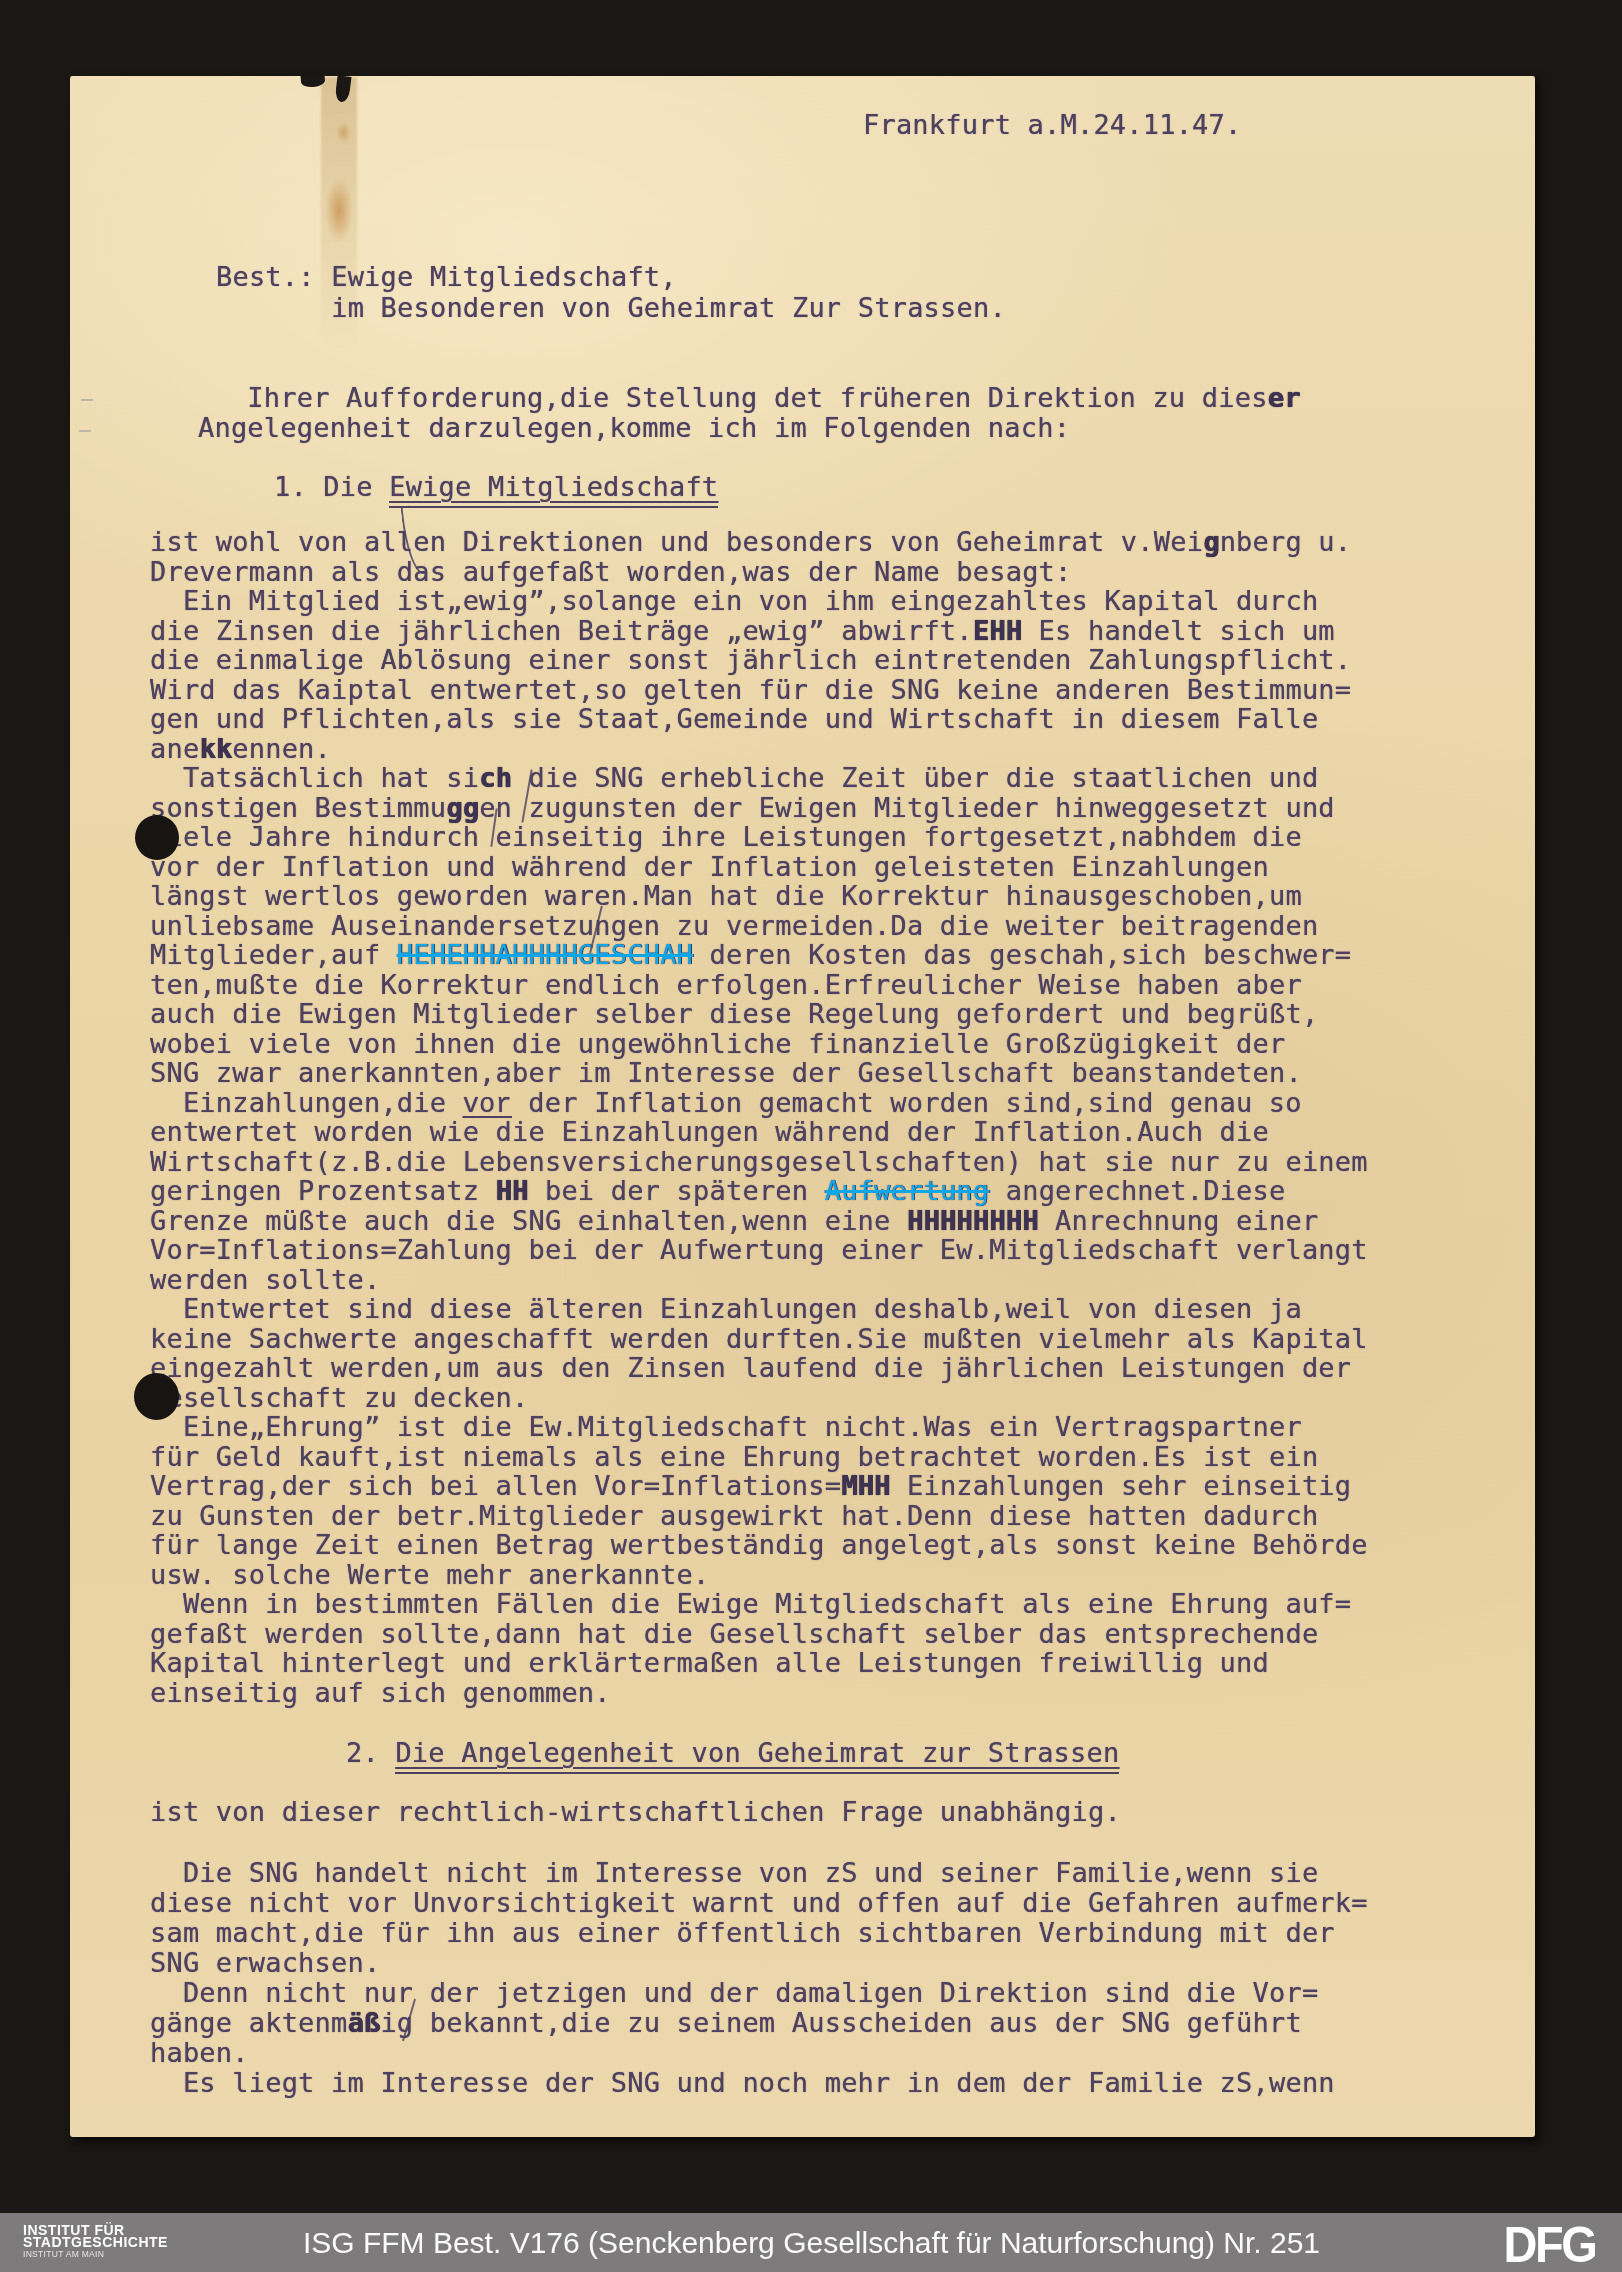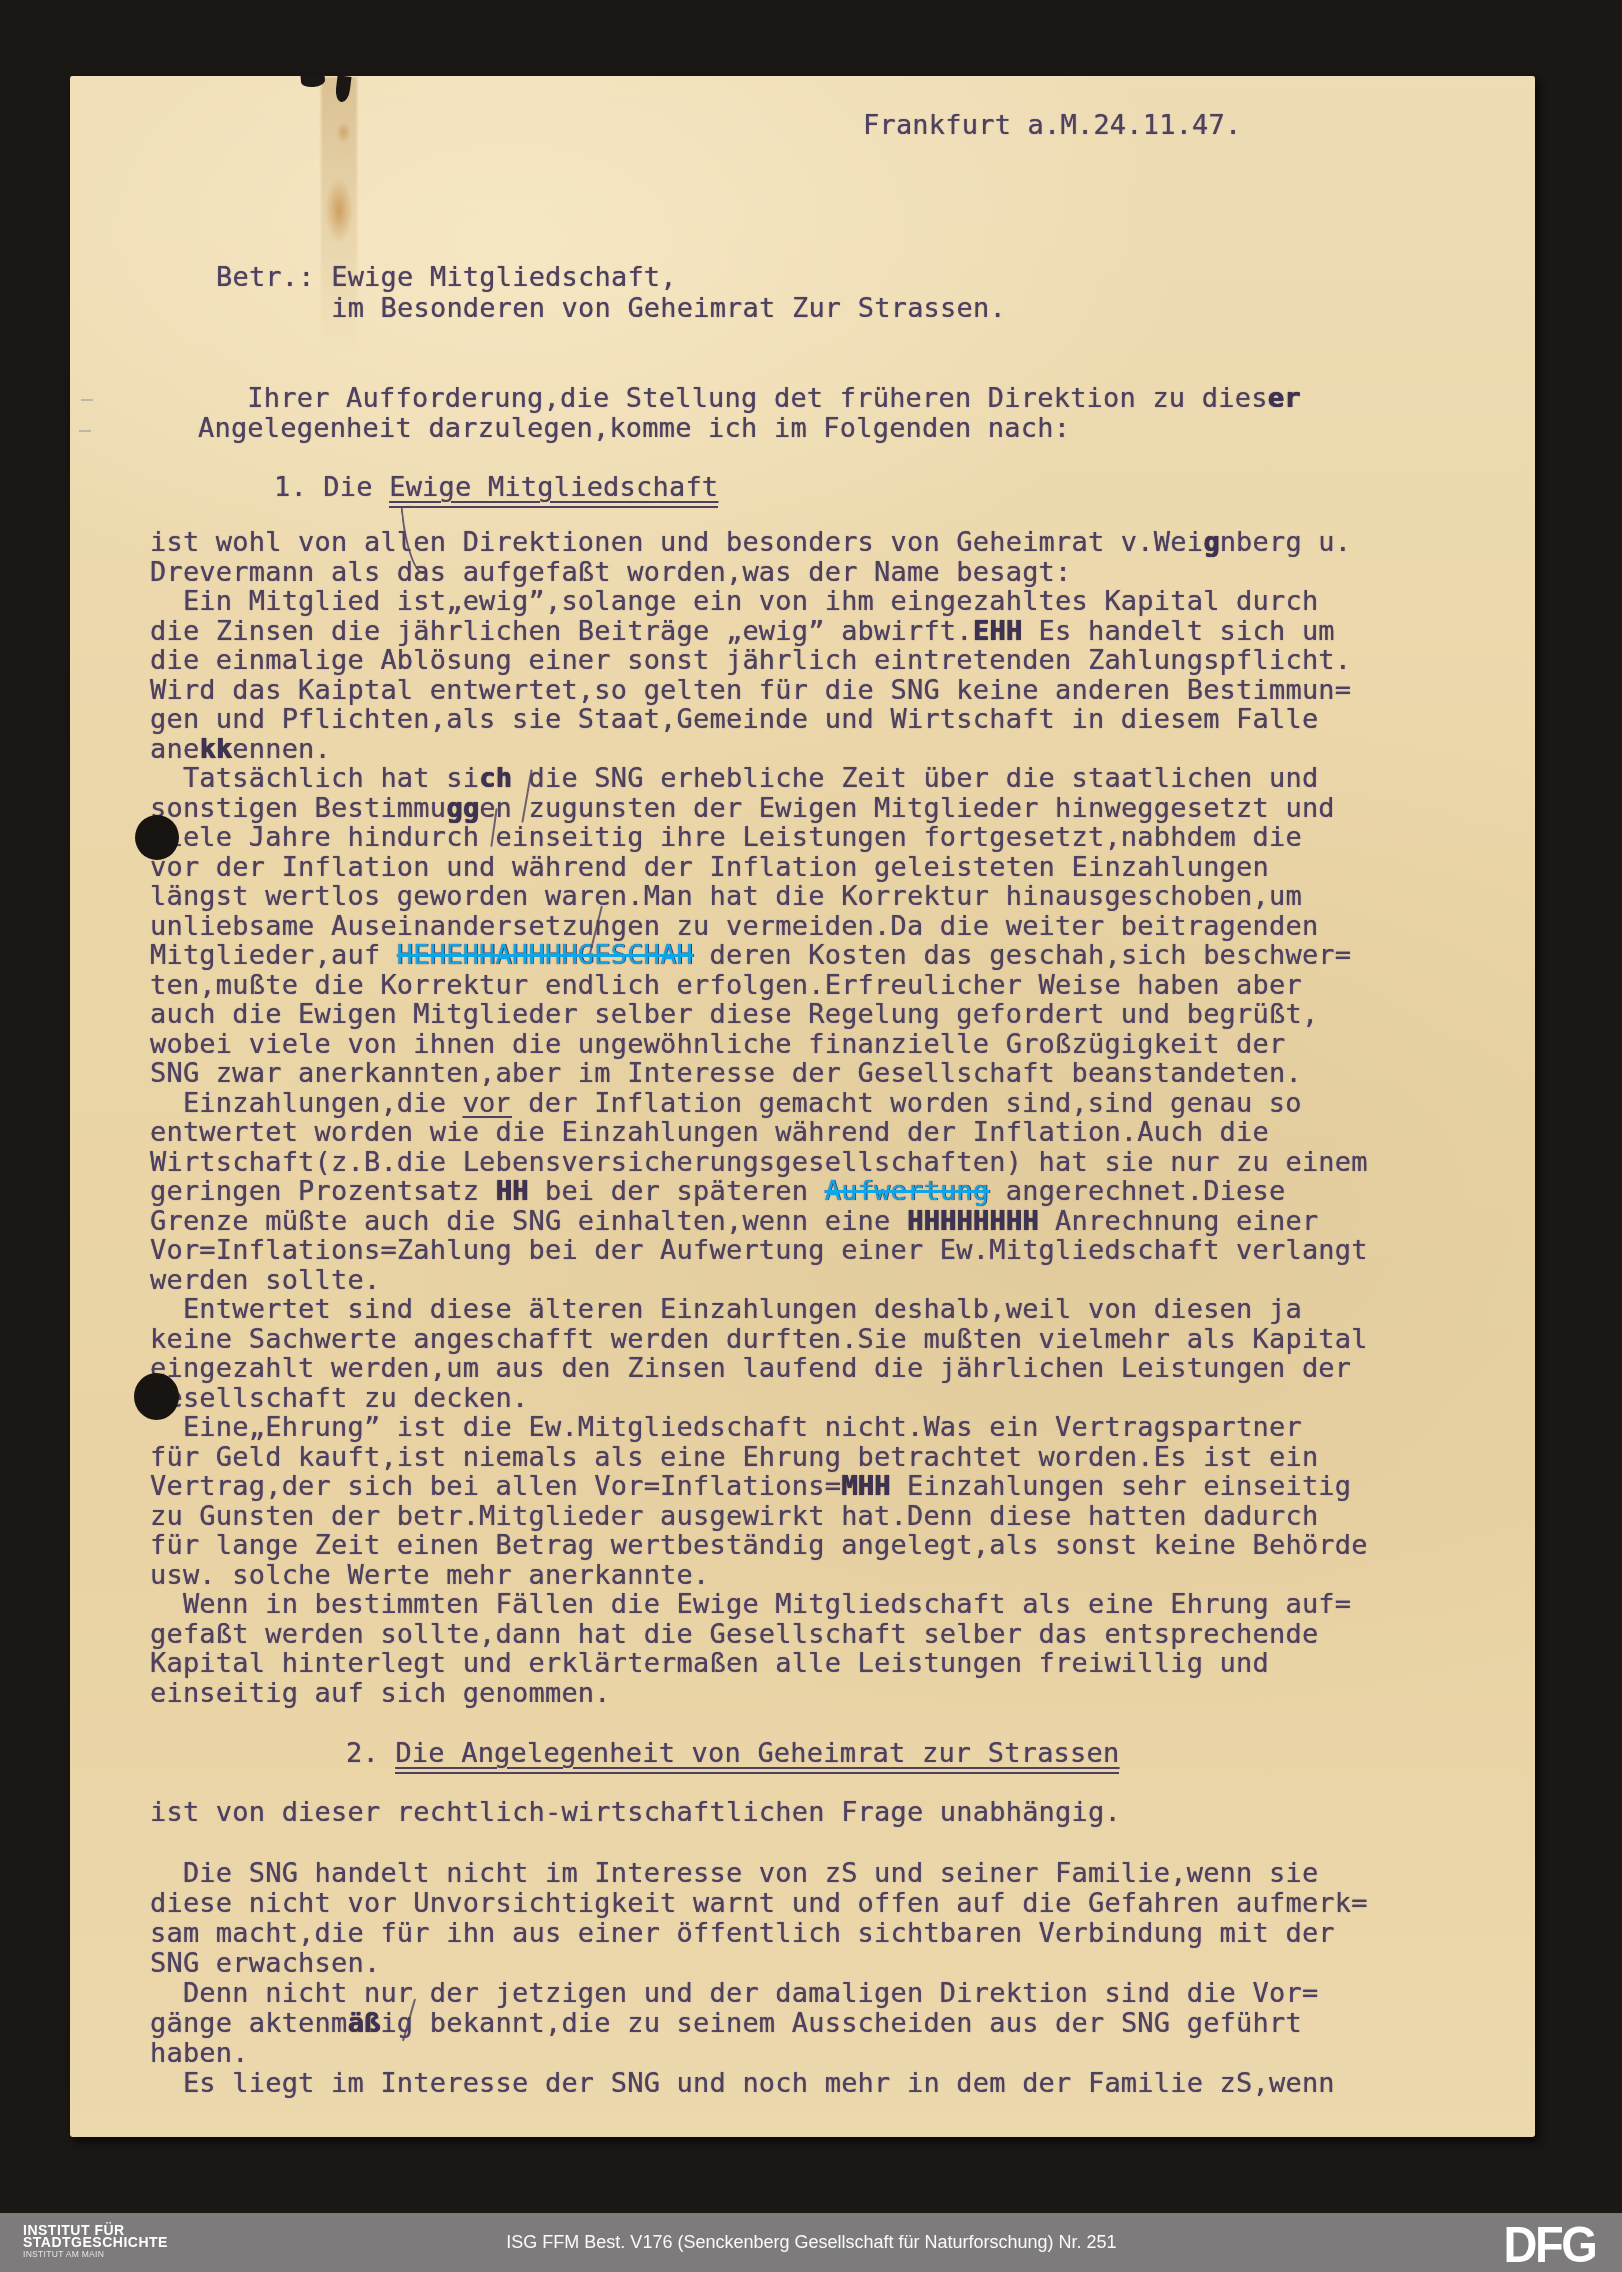--- a/index.html
+++ b/index.html
@@ -56,21 +56,21 @@
   .mark-left { position:absolute; width:12px; height:2.4px; background:#74809c; opacity:.4; }
   .m1 { left:81px; top:399px; } .m2 { left:79px; top:430px; }
   
   .footerbar { position:absolute; left:0; top:2213px; width:1623px; height:59px;
                background:#7d7b7c; font-family:"Liberation Sans", sans-serif; }
   .inst { position:absolute; left:23px; top:10.5px; color:#fff; line-height:12px; }
   .inst .l1, .inst .l2 { font-size:14px; font-weight:bold; letter-spacing:0.5px; }
   .inst .l3 { font-size:8.5px; color:#e6e5e5; letter-spacing:0.3px; }
   .ref { position:absolute; left:0; top:0; width:100%; height:59px;
          display:flex; align-items:center; justify-content:center;
-         color:#fbfbfb; font-size:18px; }
+         color:#fbfbfb; font-size:30px; }
   .dfg { position:absolute; right:27.6px; top:4px; color:#fff; font-size:47px;
          font-weight:bold; letter-spacing:-2.4px; transform:scaleY(1.05); }
 </style>
 </head>
 <body>
 
 <div class="page">
 
   <div class="paper"></div>
 
@@ -78,21 +78,21 @@
   <div class="stain1"></div>
   <div class="stain2"></div>
   <div class="tear1"></div>
   <div class="tear2"></div>
   <div class="mark-left m1"></div>
   <div class="mark-left m2"></div>
 
   <div class="typed" style="left:863px; top:109px;">Frankfurt a.M.24.11.47.</div>
 
 
-  <div class="typed" style="left:216px; top:261px; --lh:31px;"><div class="line">Betr.: Ewige Mitgliedschaft,</div><div class="line">       im Besonderen von Geheimrat Zur Strassen.</div></div>
+  <div class="typed" style="left:216px; top:261px; --lh:31px;"><div class="line">Best.: Ewige Mitgliedschaft,</div><div class="line">       im Besonderen von Geheimrat Zur Strassen.</div></div>
 
   <div class="typed" style="left:150px; top:382px;margin-left:48px; --lh:30px;"><div class="line"><span>   Ihrer Aufforderung,die Stellung det früheren Direktion zu dies</span><span class="ot">er</span></div><div class="line">Angelegenheit darzulegen,komme ich im Folgenden nach:</div></div>
 
   <div class="typed" style="left:274px; top:471px;"><span>1. Die </span><span class="u2">Ewige Mitgliedschaft</span></div>
 
   <div class="typed" style="left:150px; top:526px;"><div class="line"><span>ist wohl von allen Direktionen und besonders von Geheimrat v.Wei</span><span class="ot">g</span><span>nberg u.</span></div><div class="line">Drevermann als das aufgefaßt worden,was der Name besagt:</div><div class="line">  Ein Mitglied ist„ewig”,solange ein von ihm eingezahltes Kapital durch</div><div class="line"><span>die Zinsen die jährlichen Beiträge „ewig” abwirft.</span><span class="ot">EHH</span><span> Es handelt sich um</span></div><div class="line">die einmalige Ablösung einer sonst jährlich eintretenden Zahlungspflicht.</div><div class="line">Wird das Kaiptal entwertet,so gelten für die SNG keine anderen Bestimmun=</div><div class="line">gen und Pflichten,als sie Staat,Gemeinde und Wirtschaft in diesem Falle</div><div class="line"><span>ane</span><span class="ot">kk</span><span>ennen.</span></div><div class="line"><span>  Tatsächlich hat si</span><span class="ot">ch</span><span> die SNG erhebliche Zeit über die staatlichen und</span></div><div class="line"><span>sonstigen Bestimmu</span><span class="ot">gg</span><span>en zugunsten der Ewigen Mitglieder hinweggesetzt und</span></div><div class="line">viele Jahre hindurch einseitig ihre Leistungen fortgesetzt,nabhdem die</div><div class="line">vor der Inflation und während der Inflation geleisteten Einzahlungen</div><div class="line">längst wertlos geworden waren.Man hat die Korrektur hinausgeschoben,um</div><div class="line">unliebsame Auseinandersetzungen zu vermeiden.Da die weiter beitragenden</div><div class="line"><span>Mitglieder,auf </span><span class="ots">HEHEHHAHHHHGESCHAH</span><span> deren Kosten das geschah,sich beschwer=</span></div><div class="line">ten,mußte die Korrektur endlich erfolgen.Erfreulicher Weise haben aber</div><div class="line">auch die Ewigen Mitglieder selber diese Regelung gefordert und begrüßt,</div><div class="line">wobei viele von ihnen die ungewöhnliche finanzielle Großzügigkeit der</div><div class="line">SNG zwar anerkannten,aber im Interesse der Gesellschaft beanstandeten.</div><div class="line"><span>  Einzahlungen,die </span><span class="u">vor</span><span> der Inflation gemacht worden sind,sind genau so</span></div><div class="line">entwertet worden wie die Einzahlungen während der Inflation.Auch die</div><div class="line">Wirtschaft(z.B.die Lebensversicherungsgesellschaften) hat sie nur zu einem</div><div class="line"><span>geringen Prozentsatz </span><span class="ot">HH</span><span> bei der späteren </span><span class="ots">Aufwertung</span><span> angerechnet.Diese</span></div><div class="line"><span>Grenze müßte auch die SNG einhalten,wenn eine </span><span class="ot">HHHHHHHH</span><span> Anrechnung einer</span></div><div class="line">Vor=Inflations=Zahlung bei der Aufwertung einer Ew.Mitgliedschaft verlangt</div><div class="line">werden sollte.</div><div class="line">  Entwertet sind diese älteren Einzahlungen deshalb,weil von diesen ja</div><div class="line">keine Sachwerte angeschafft werden durften.Sie mußten vielmehr als Kapital</div><div class="line">eingezahlt werden,um aus den Zinsen laufend die jährlichen Leistungen der</div><div class="line">Gesellschaft zu decken.</div><div class="line">  Eine„Ehrung” ist die Ew.Mitgliedschaft nicht.Was ein Vertragspartner</div><div class="line">für Geld kauft,ist niemals als eine Ehrung betrachtet worden.Es ist ein</div><div class="line"><span>Vertrag,der sich bei allen Vor=Inflations=</span><span class="ot">MHH</span><span> Einzahlungen sehr einseitig</span></div><div class="line">zu Gunsten der betr.Mitglieder ausgewirkt hat.Denn diese hatten dadurch</div><div class="line">für lange Zeit einen Betrag wertbeständig angelegt,als sonst keine Behörde</div><div class="line">usw. solche Werte mehr anerkannte.</div><div class="line">  Wenn in bestimmten Fällen die Ewige Mitgliedschaft als eine Ehrung auf=</div><div class="line">gefaßt werden sollte,dann hat die Gesellschaft selber das entsprechende</div><div class="line">Kapital hinterlegt und erklärtermaßen alle Leistungen freiwillig und</div><div class="line">einseitig auf sich genommen.</div></div>
 
   <div class="typed" style="left:346px; top:1737px;"><span>2. </span><span class="u2">Die Angelegenheit von Geheimrat zur Strassen</span></div>
 
   <div class="typed" style="left:150px; top:1796px;">ist von dieser rechtlich-wirtschaftlichen Frage unabhängig.</div>

